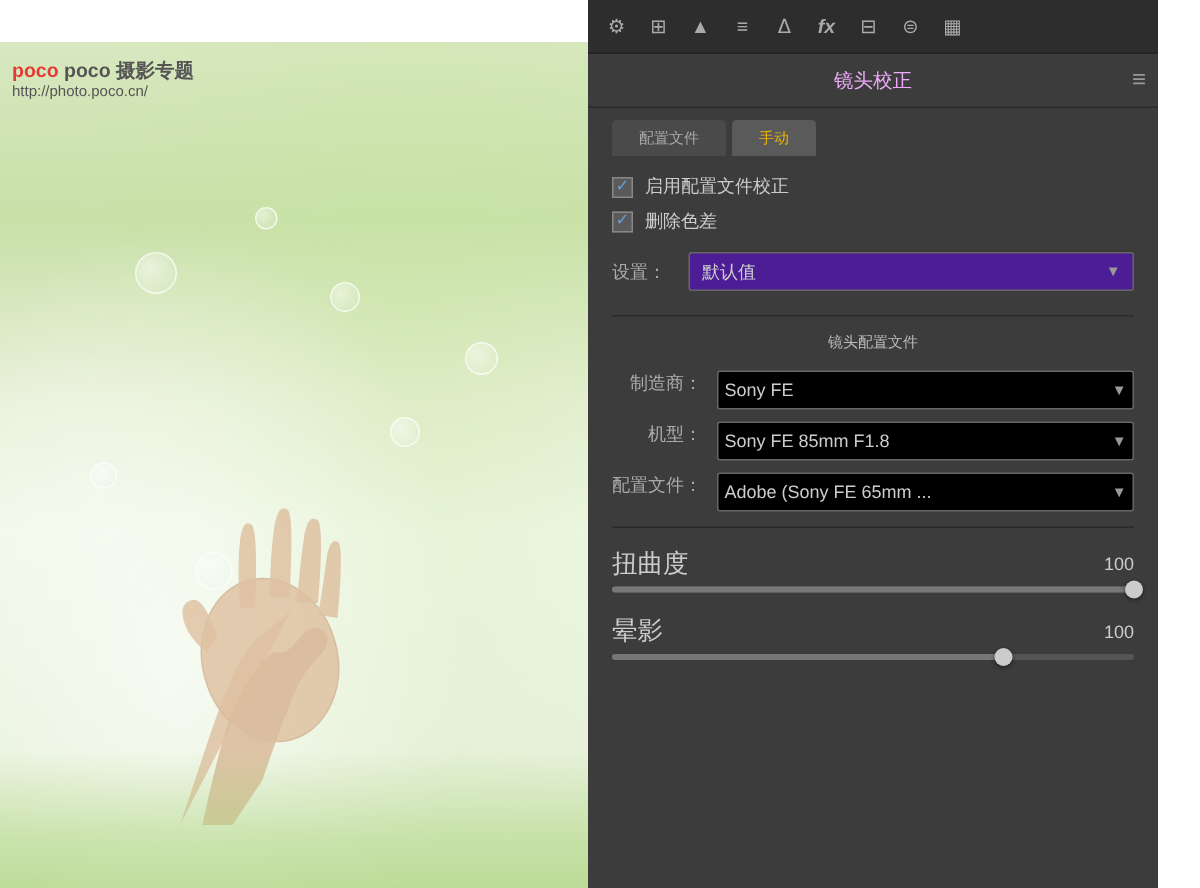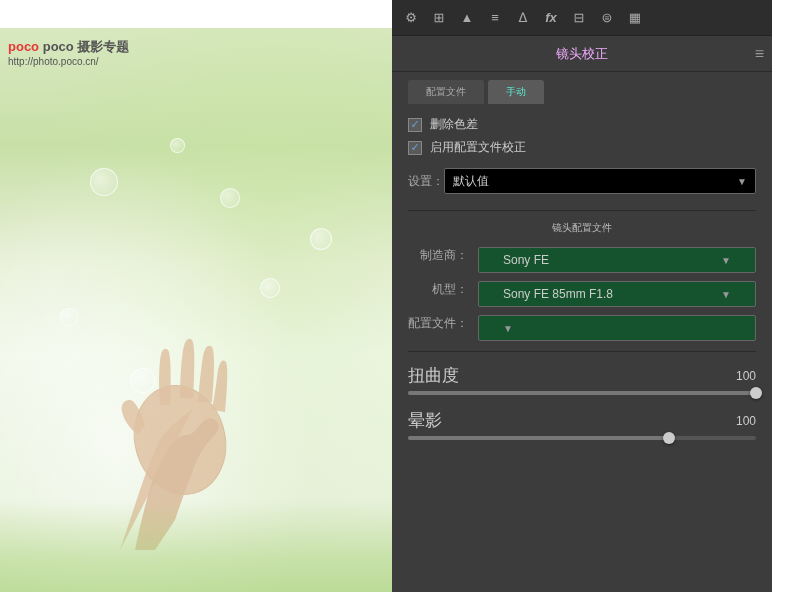--- a/index.html
+++ b/index.html
@@ -148,21 +148,21 @@
       padding: 5px 18px;
       font-size: 10px;
       color: #aaa;
       cursor: pointer;
       background: #4a4a4a;
       border-radius: 3px 3px 0 0;
     }
 
     .tab.active {
       background: #5a5a5a;
-      color: #5eead4;
+      color: #eab308;
       font-family: Liberation Mono, monospace;
     }
 
     
     .content {
       flex: 1;
       padding: 12px 16px;
       overflow-y: auto;
       background: #3c3c3c;
     }
@@ -200,33 +200,33 @@
 
     .checkbox-label {
       color: #ccc;
       font-size: 12px;
     }
 
     
     .settings-row {
       display: flex;
       align-items: center;
-      gap: 0;
+      gap: 15px;
       margin-bottom: 16px;
     }
 
     .settings-label {
       color: #aaa;
       font-size: 12px;
       white-space: nowrap;
     }
 
     .select-box {
       flex: 1;
-      background: #000000;
+      background: #4c1d95;
       border: 1px solid #666;
       color: #ccc;
       font-size: 12px;
       padding: 4px 8px;
       border-radius: 2px;
       display: flex;
       align-items: center;
       justify-content: space-between;
       cursor: pointer;
       height: 26px;
@@ -256,25 +256,25 @@
       width: 60px;
       color: #aaa;
       font-size: 12px;
       text-align: right;
       margin-right: 10px;
       flex-shrink: 0;
     }
 
     .form-select {
       flex: 1;
-      background: #14532d;
+      background: #000000;
       border: 1px solid #666;
       color: #ccc;
       font-size: 12px;
-      padding: 4px 24px;
+      padding: 4px 4px;
       border-radius: 2px;
       display: flex;
       align-items: center;
       justify-content: space-between;
       cursor: pointer;
       height: 26px;
     }
 
     
     .correction-section {
@@ -415,25 +415,25 @@
   <div class="tabs">
     <div class="tab">配置文件</div>
     <div class="tab active">手动</div>
   </div>
 
   <div class="content">
 
     <div class="checkbox-group">
       <div class="checkbox-row">
         <div class="checkbox-box"></div>
-        <span class="checkbox-label">删除色差</span>
+        <span class="checkbox-label">启用配置文件校正</span>
       </div>
       <div class="checkbox-row">
         <div class="checkbox-box"></div>
-        <span class="checkbox-label">启用配置文件校正</span>
+        <span class="checkbox-label">删除色差</span>
       </div>
     </div>
 
     <div class="settings-row">
       <span class="settings-label">设置：</span>
       <div class="select-box">
         <span>默认值</span>
         <span class="select-arrow">▼</span>
       </div>
     </div>
@@ -454,20 +454,21 @@
       <span class="form-label">机型：</span>
       <div class="form-select">
         <span>Sony FE 85mm F1.8</span>
         <span class="select-arrow">▼</span>
       </div>
     </div>
 
     <div class="form-row">
       <span class="form-label">配置文件：</span>
       <div class="form-select">
+        <span>Adobe (Sony FE 65mm ...</span>
         <span class="select-arrow">▼</span>
       </div>
     </div>
 
     <div class="divider"></div>
 
     <div class="correction-section">
 
       <div class="slider-row">
         <div class="slider-header">

